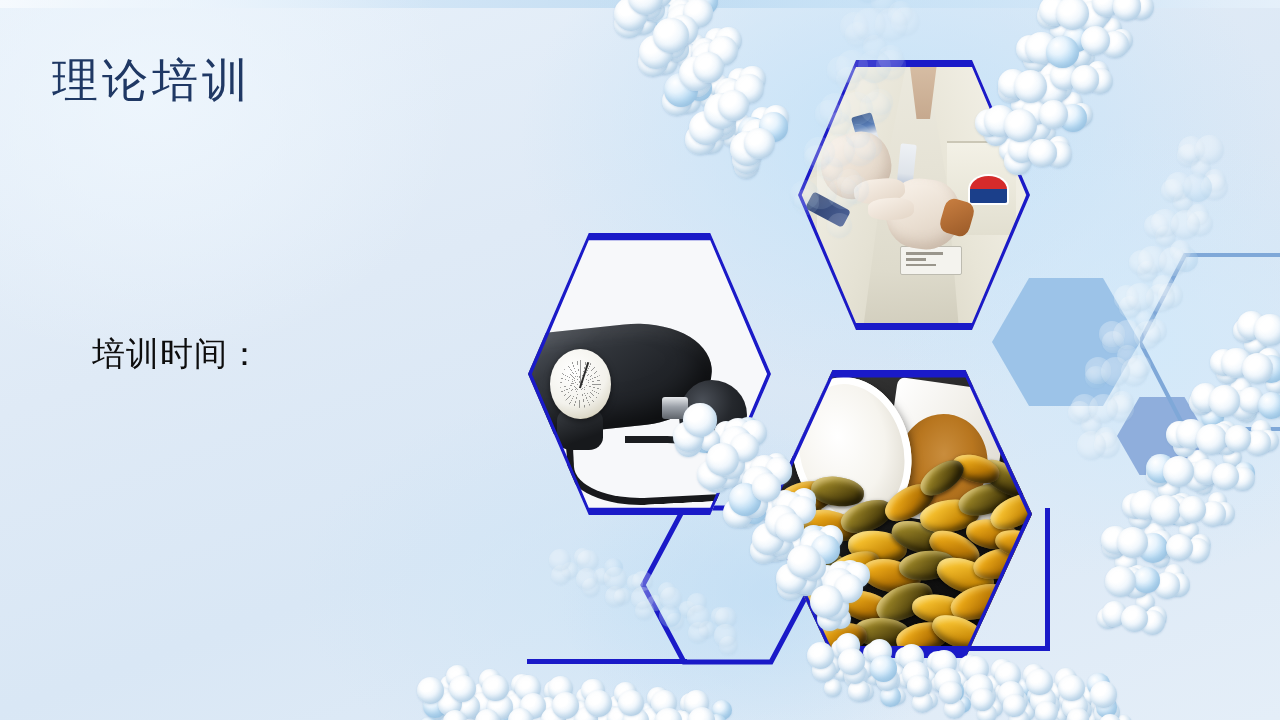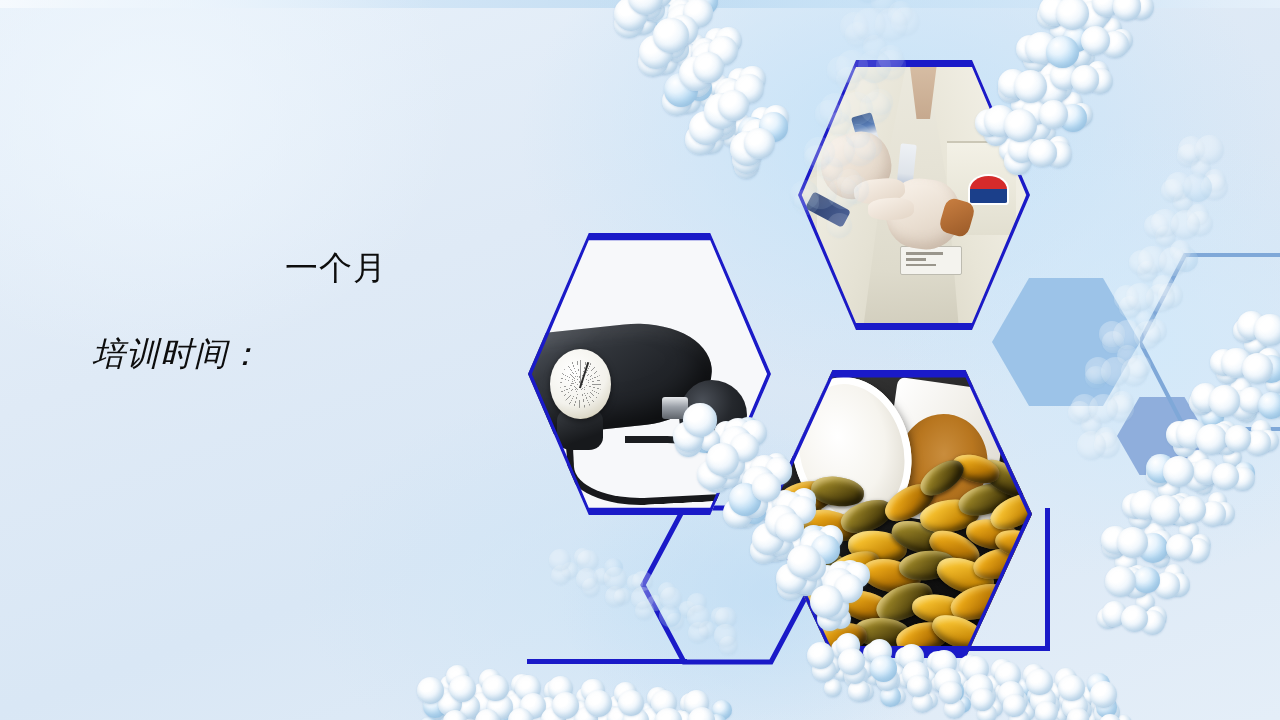--- a/index.html
+++ b/index.html
@@ -247,21 +247,21 @@
     position:absolute; left:52px; top:50px;
     font-size: 46px; letter-spacing: 4px;
     color: #1f3864; font-weight: 400; white-space: nowrap;
   }
   .body-line {
     position:absolute;
     font-size: 33px; color: #0d0d0d; font-weight: 400;
     letter-spacing: 1px; white-space: nowrap;
   }
   .l1 { left: 285px; top: 246px; }
-  .l2 { left: 92px;  top: 332px; font-style: italic; }
+  .l2 { left: 92px;  top: 332px; }
   .l3 { left: 283px; top: 423px; }
 </style>
 </head>
 <body>
 
 <div id="slide">
 
   <div class="topband"></div>
   <div class="bloom b4"></div>
   <div class="bloom b1"></div>
@@ -923,16 +923,16 @@
           <div class="cap " style="left:70%; top:30%; width:18%; height:9%; transform: rotate(16deg);"></div>
           <div class="cap dark" style="left:57%; top:33%; width:18%; height:9%; transform: rotate(-34deg);"></div>
           <div class="cap " style="left:86%; top:56%; width:19%; height:9%; transform: rotate(12deg);"></div>
         </div>
     </div>
     <div class="border"></div>
   </div>
   <div class="accent-line" style="left:860px; top:646px; width:190px; height:5px;"></div>
   <div class="accent-line" style="left:1045px; top:508px; width:5px; height:140px;"></div>
 
-  <div class="body-line l1">一个月</div>
+  <div class="slide-title">理论培训</div>
   <div class="body-line l2">培训时间：</div>
 
 </div>
 
 </body></html>

